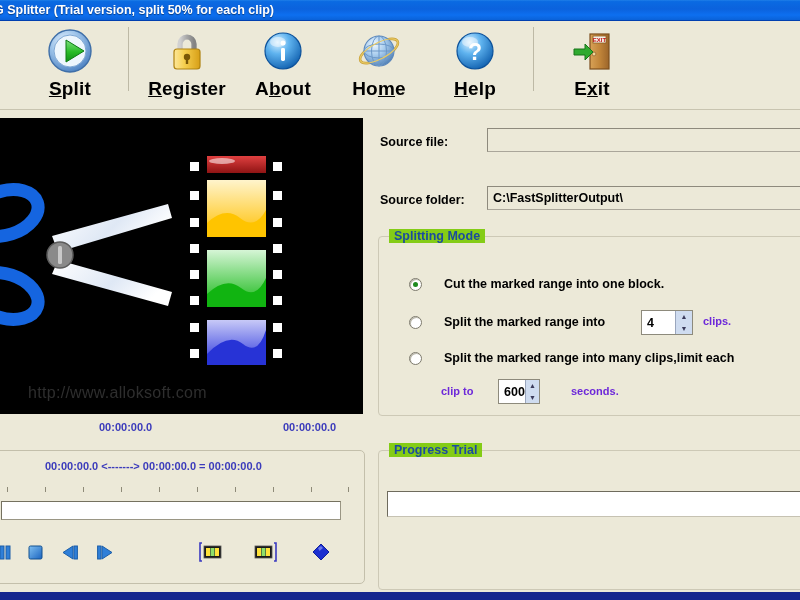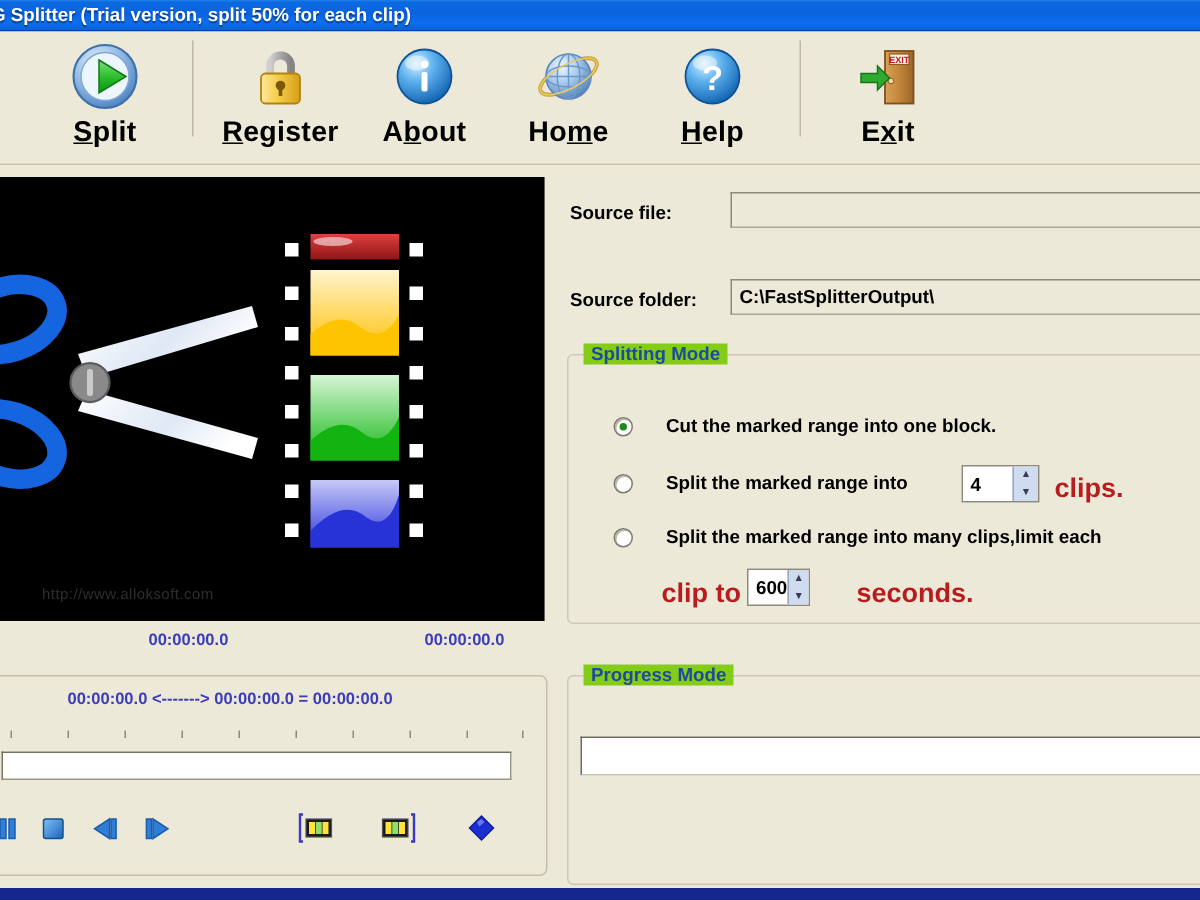--- a/index.html
+++ b/index.html
@@ -49,21 +49,21 @@
     background: #bdb9a5;
   }
 
   
   .videobox {
     position: absolute; left: 0; top: 118px; width: 363px; height: 296px;
     background: #000; overflow: hidden;
   }
   .wm {
     position: absolute; left: 28px; bottom: 12px;
-    color: #2e2e2e; font-size: 10px; font-family: "Liberation Sans", sans-serif;
+    color: #2e2e2e; font-size: 16px; font-family: "Liberation Sans", sans-serif;
     letter-spacing: .3px; white-space: nowrap;
   }
   .timerow {
     position: absolute; left: 0; top: 418px; width: 363px; height: 26px;
     color: #3b3bbb; font-size: 11px; font-weight: bold;
   }
   .timerow .t1 { position: absolute; left: 99px; top: 3px; }
   .timerow .t2 { position: absolute; left: 283px; top: 3px; }
 
   .panel {
@@ -140,21 +140,21 @@
     font-size: 12.5px; font-weight: bold; color: #000;
   }
   .spin .btns {
     width: 17px; background: #cfdcf0; border-left: 1px solid #9aa6bd;
     display: flex; flex-direction: column;
   }
   .spin .btns span {
     flex: 1; display: flex; align-items: center; justify-content: center;
     color: #3a3a5a; font-size: 7px; line-height: 1; cursor: pointer;
   }
-  .unit { position: absolute; font-size: 18px; font-weight: bold; color: #b91c1c; }
+  .unit { position: absolute; font-size: 11px; font-weight: bold; color: #6d28d9; }
 
   .progressbox {
     position: absolute; background: #ffffff;
     border: 1px solid #6e6b5d;
     border-right-color: #c6c2b2; border-bottom-color: #c6c2b2;
   }
 
   .statusbar {
     position: absolute; left: 0; bottom: 0; width: 800px; height: 8px;
     background: #15268e;
@@ -502,20 +502,20 @@
         <span class="val">600</span>
         <span class="btns">
           <span>▲</span>
           <span>▼</span>
         </span>
       </div>
       <span class="unit" style="left:192px; top:148px;">seconds.</span>
     </div>
 
     <div class="group" style="left:8px; top:332px; width:440px; height:140px;">
-      <span class="glabel">Progress Mode</span>
+      <span class="glabel">Progress Trial</span>
       <div class="progressbox" style="left:8px; top:40px; width:420px; height:26px;"></div>
     </div>
 
   </div>
 
   <div class="statusbar"></div>
 </div>
 
 </body></html>

